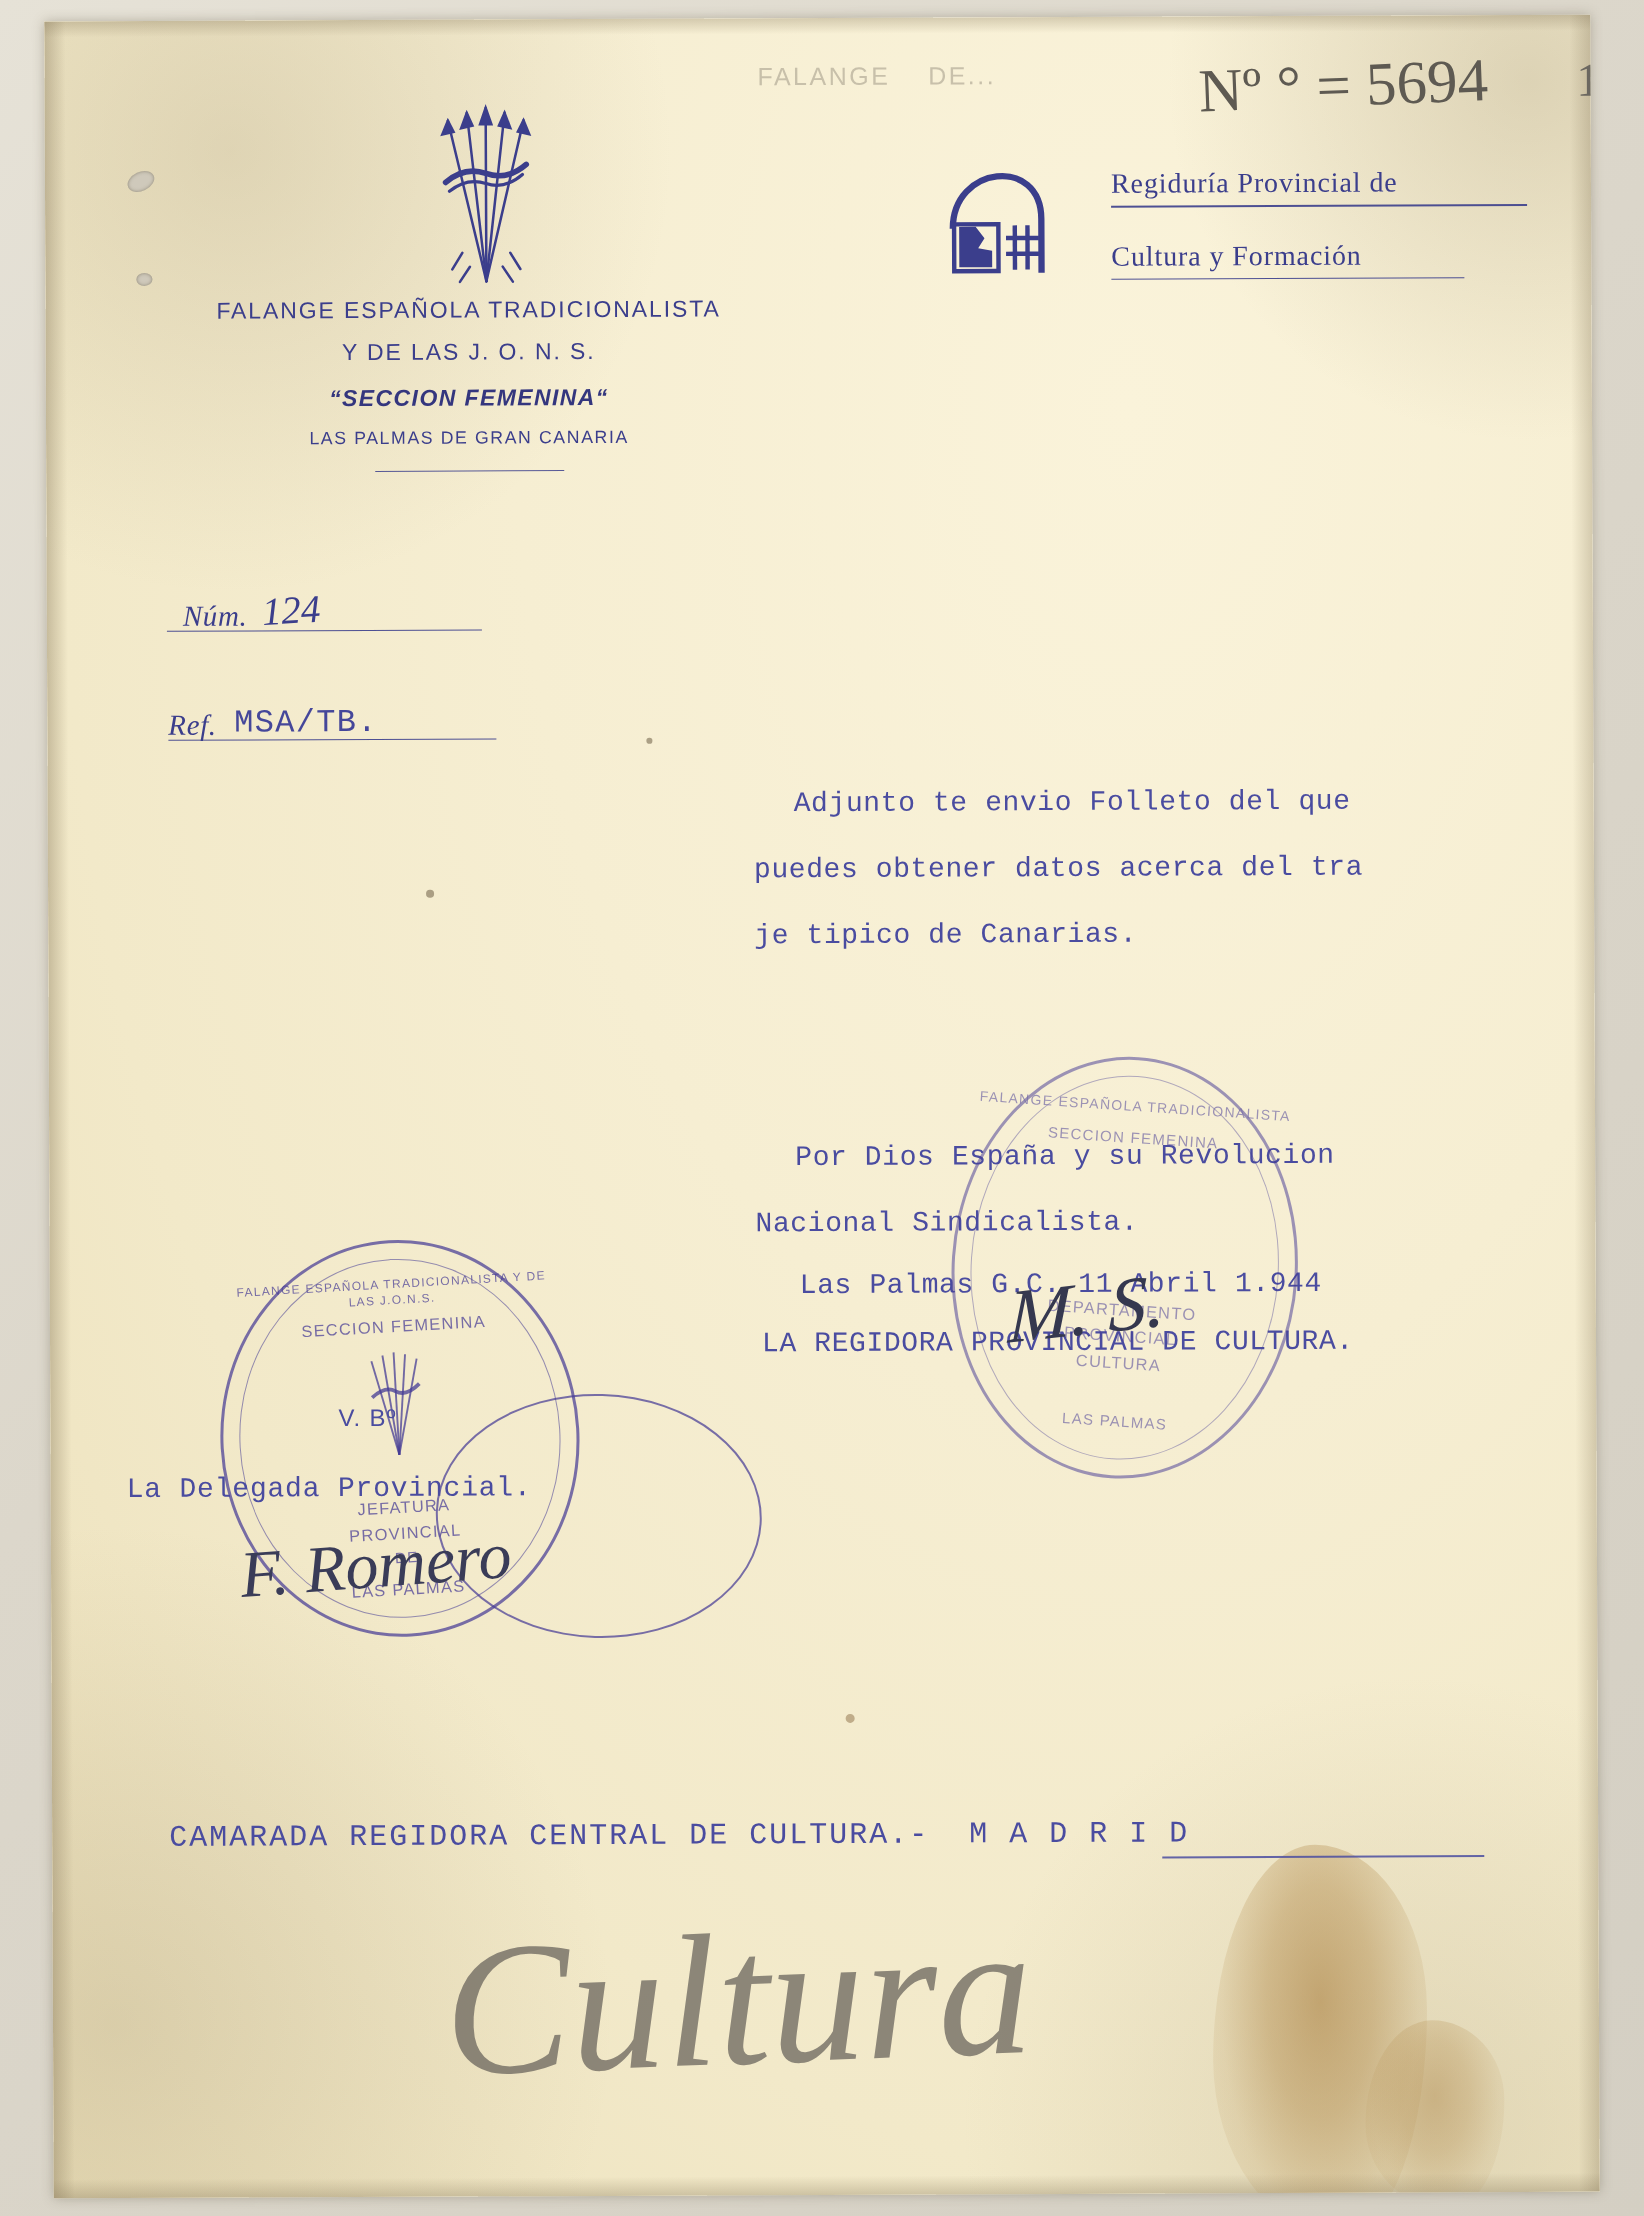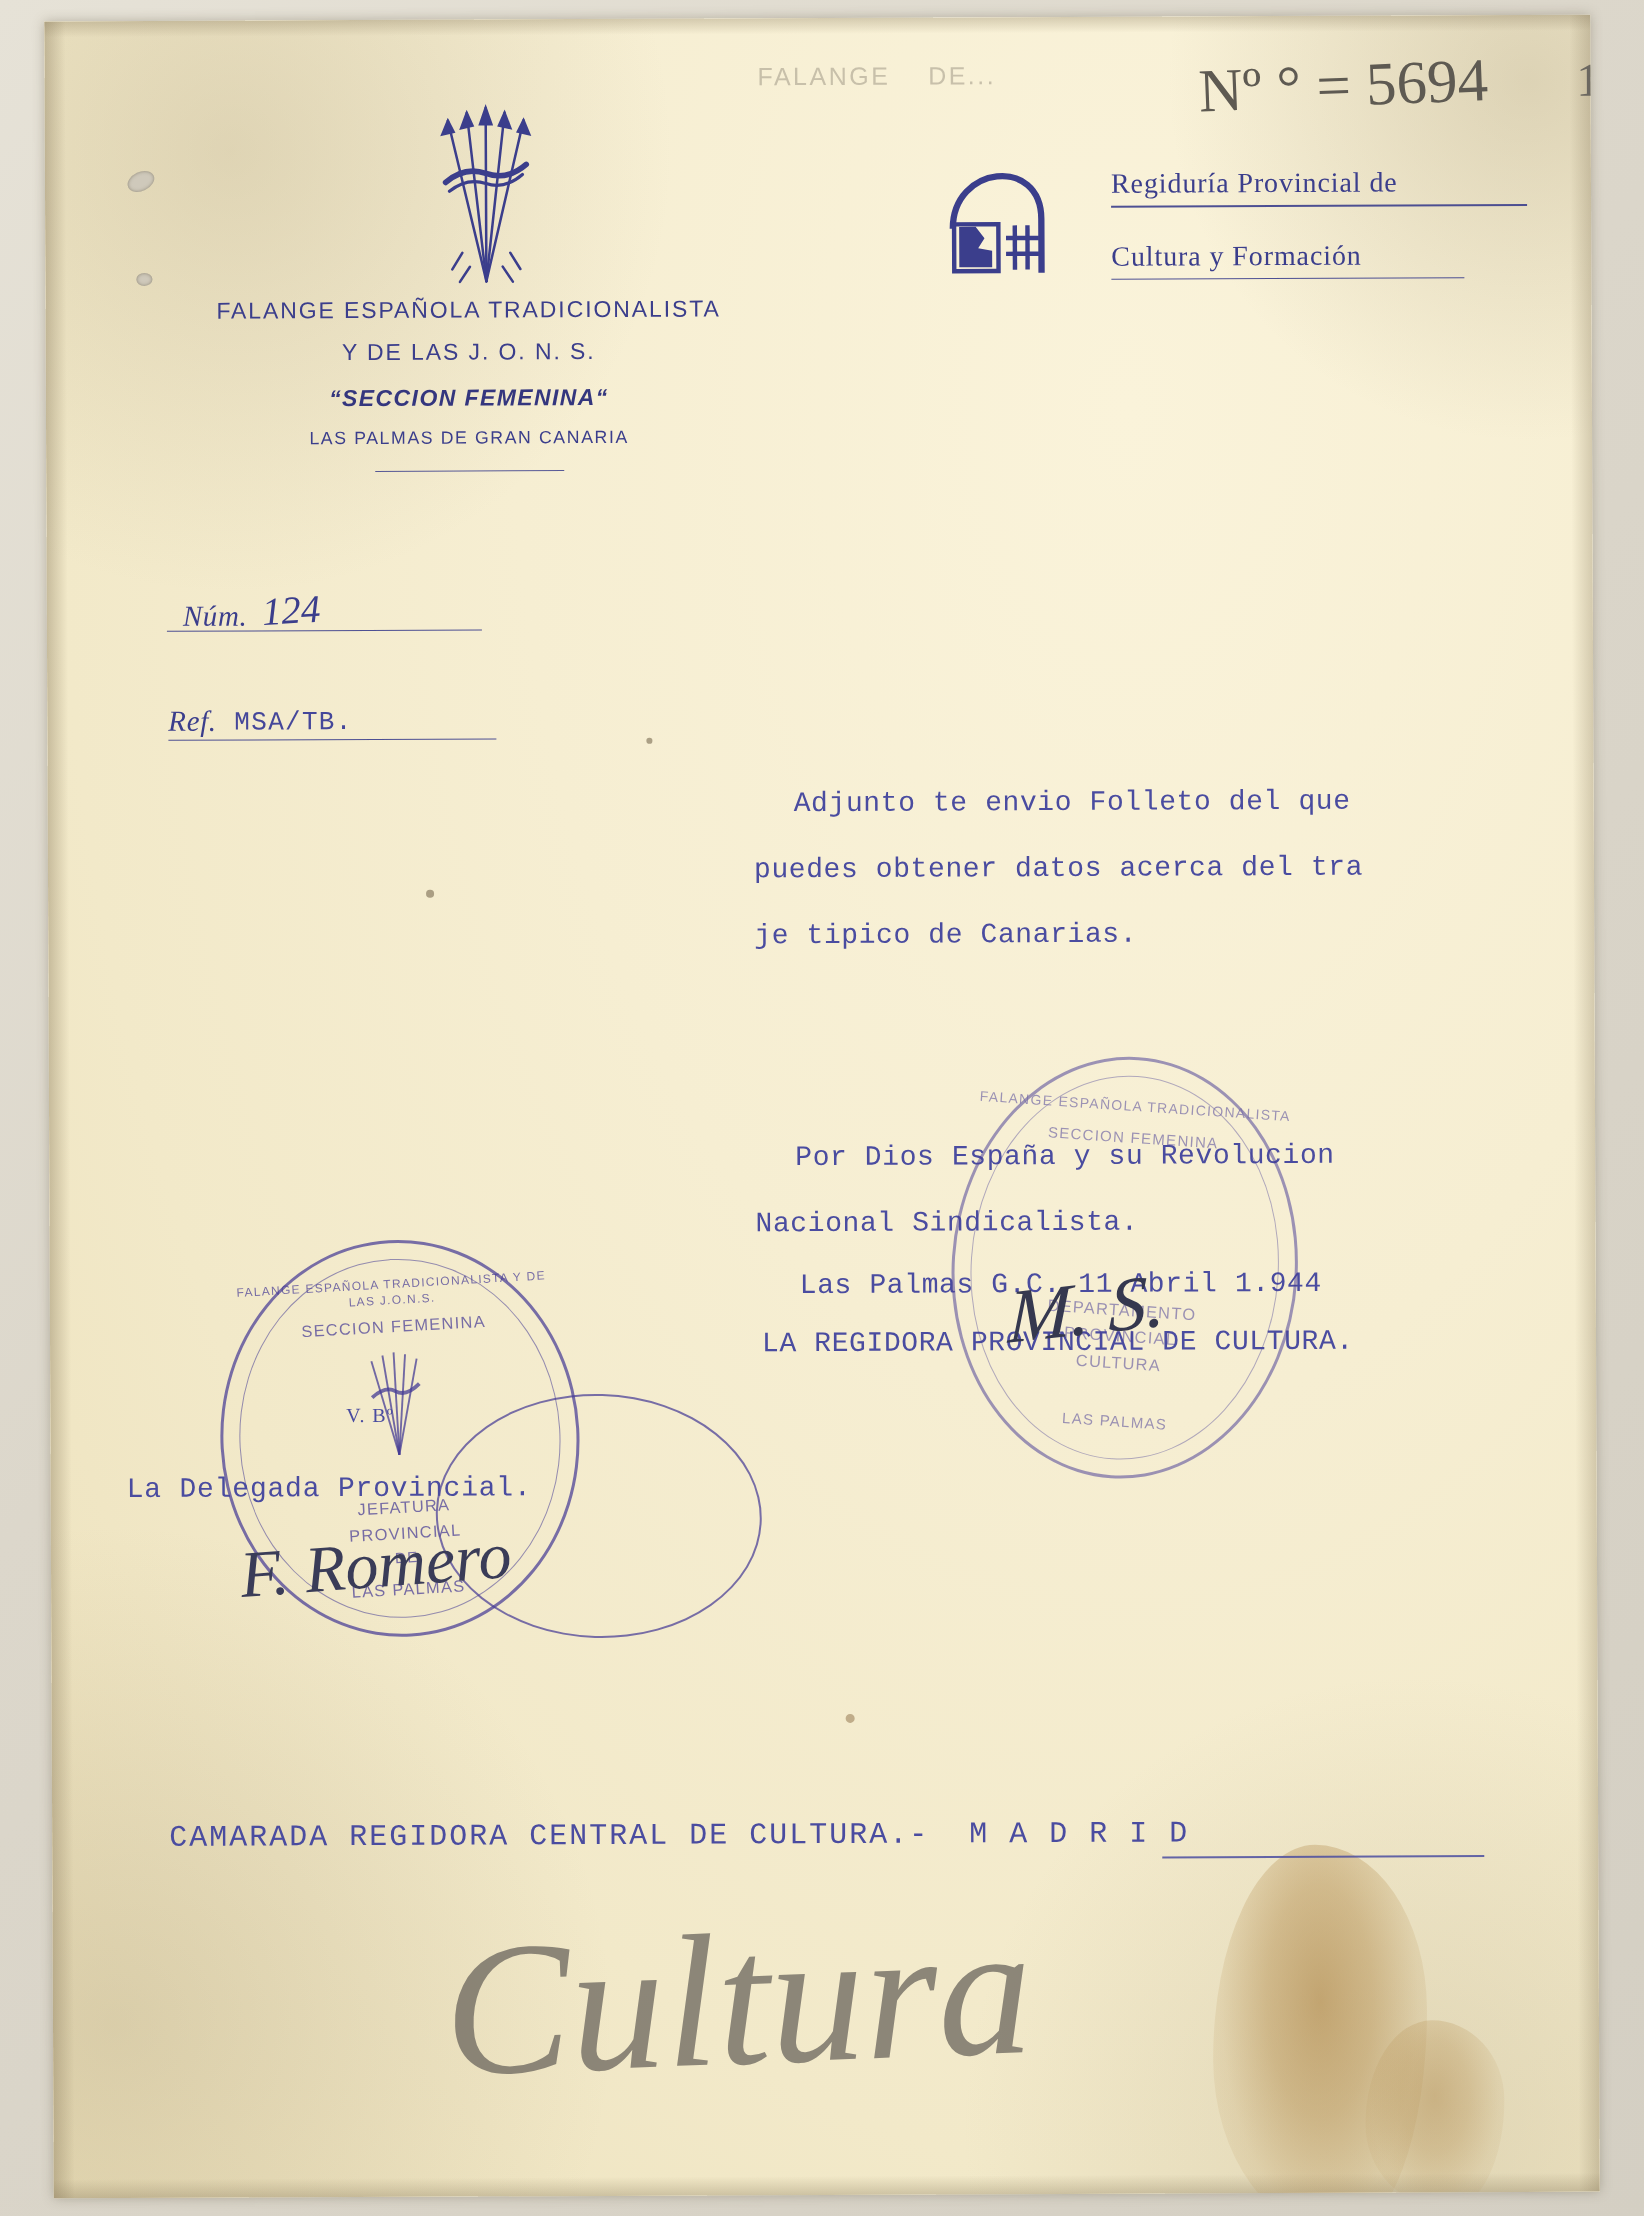--- a/index.html
+++ b/index.html
@@ -184,21 +184,21 @@
   .field-value-hand {
     font-family: "Liberation Serif", serif;
     font-style: italic;
     font-size: 39px;
     color: #3b3e8c;
     margin-left: 15px;
     transform: rotate(-3deg);
   }
   .field-value-typed {
     font-family: "Liberation Mono", monospace;
-    font-size: 26px;
+    font-size: 32px;
     color: #45479a;
     margin-left: 17.7px;
     letter-spacing: 1.3px;
   }
   .field-rule {
     position: absolute;
     height: 1.3px;
     background: #3b3e8c;
     opacity: .9;
   }
@@ -245,24 +245,24 @@
     font-size: 28px;
     color: #4a4ca0;
     letter-spacing: 0.6px;
     line-height: 58px;
     white-space: pre;
   }
 
   
   #vb {
     position: absolute;
-    left: 296px;
+    left: 288px;
     top: 1384px;
-    font-family: Liberation Serif, serif;
-    font-size: 20px;
+    font-family: Liberation Sans, sans-serif;
+    font-size: 24px;
     color: #4a4ca0;
     letter-spacing: 1.3px;
   }
   #delegada {
     position: absolute;
     left: 76px;
     top: 1453px;
     font-family: "Liberation Mono", monospace;
     font-size: 28px;
     color: #4a4ca0;

